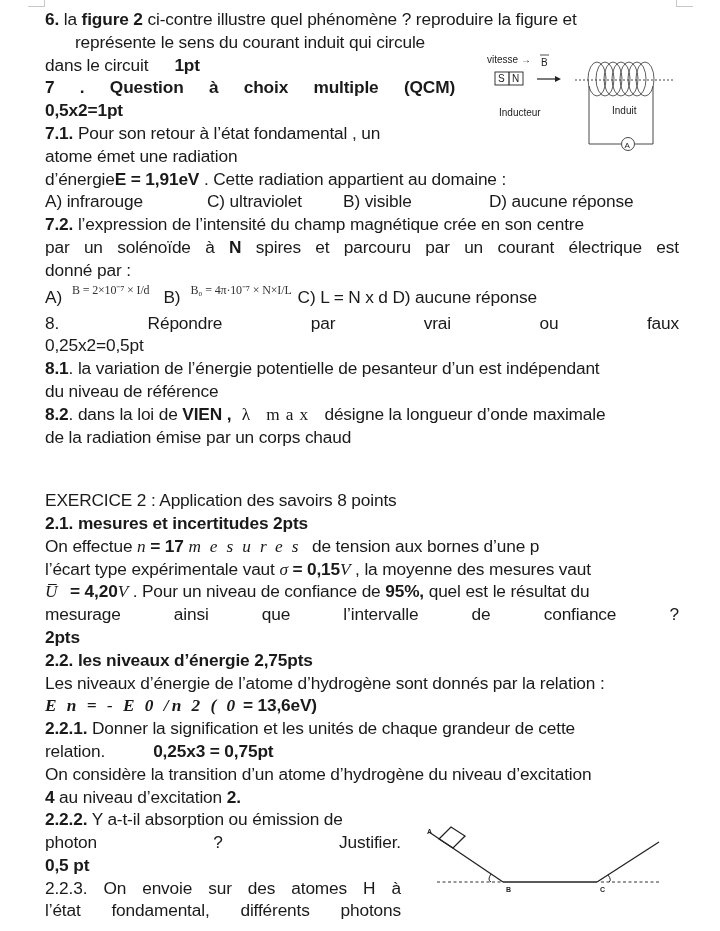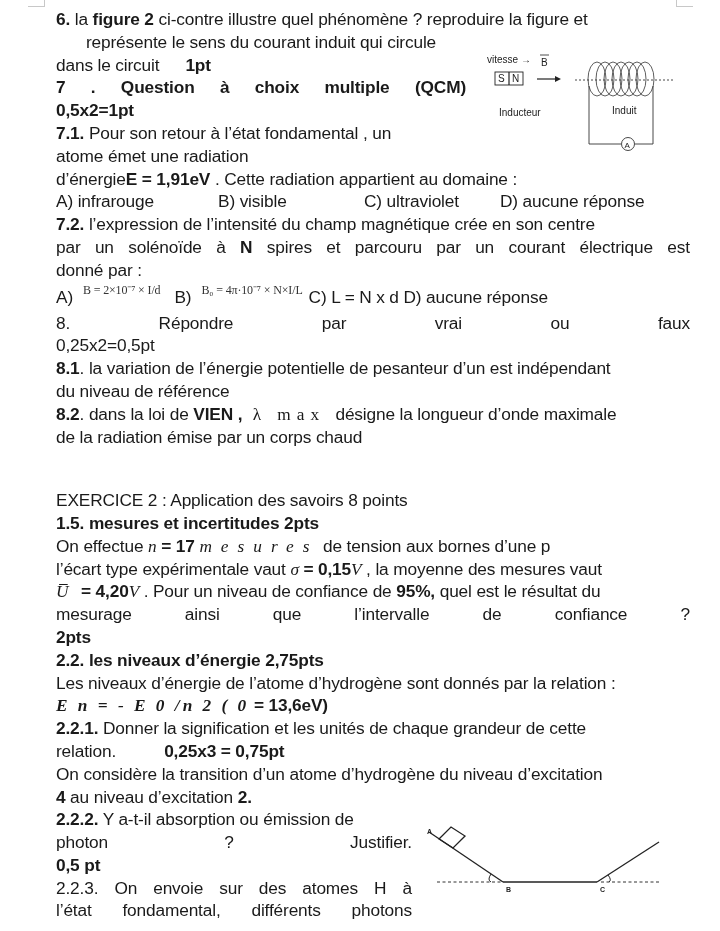--- a/index.html
+++ b/index.html
@@ -2,21 +2,21 @@
 <html><head>
 <meta charset="utf-8">
 <style>
   html, body { margin:0; padding:0; background:#ffffff; }
   body { width:720px; height:931px; position:relative; overflow:hidden;
          font-family:"Liberation Sans", sans-serif; color:#1a1a1a; }
   .page-corner-l { position:absolute; left:28px; top:0; width:16px; height:6px;
          border-right:1px solid #c8c8c8; border-bottom:1px solid #c8c8c8; }
   .page-corner-r { position:absolute; left:676px; top:0; width:16px; height:6px;
          border-left:1px solid #c8c8c8; border-bottom:1px solid #c8c8c8; }
-  .doc { position:absolute; left:56px; top:8px; width:634px; font-size:17.3px; line-height:22.8px;
+  .doc { position:absolute; left:45px; top:8px; width:634px; font-size:17.3px; line-height:22.8px;
          letter-spacing:-0.15px; }
   .ln { white-space:nowrap; height:22.8px; }
   .b { font-weight:bold; }
   .j { display:flex; justify-content:space-between; white-space:nowrap; height:22.8px; }
   .serif-i { font-family:"Liberation Serif", serif; font-style:italic; }
   .serif { font-family:"Liberation Serif", serif;margin-top:48px; }
   .sp { letter-spacing:9px; }
   .gap { height:22.8px; }
   .narrow { width:410px; }
   .opts { display:flex; white-space:nowrap; height:22.8px; }
@@ -56,22 +56,22 @@
 
   <div class="ln">
     <span class="b">7.1.</span><span> Pour son retour à l’état fondamental , un</span>
   </div>
   <div class="ln">atome émet une radiation</div>
   <div class="ln">
     <span>d’énergie</span><span class="b">E = 1,91eV</span><span> . Cette radiation appartient au domaine :</span>
   </div>
   <div class="opts">
     <span style="width:162px">A) infrarouge</span>
+    <span style="width:136px">C) ultraviolet</span>
     <span style="width:146px">B) visible</span>
-    <span style="width:136px">C) ultraviolet</span>
     <span>D) aucune réponse</span>
   </div>
 
   <div class="ln">
     <span class="b">7.2.</span><span> l’expression de l’intensité du champ magnétique crée en son centre</span>
   </div>
   <div class="j">
     <span>par</span>
     <span>un</span>
     <span>solénoïde</span>
@@ -106,21 +106,21 @@
   <div class="ln">du niveau de référence</div>
   <div class="ln">
     <span class="b">8.2</span><span>. dans la loi de </span><span class="b">VIEN ,</span><span class="serif" style="letter-spacing:6px"> λ max </span><span> désigne la longueur d’onde maximale</span>
   </div>
   <div class="ln">de la radiation émise par un corps chaud</div>
 
   <div class="gap"></div>
   <div class="gap" style="height:18px"></div>
 
   <div class="ln">EXERCICE 2 : Application des savoirs 8 points</div>
-  <div class="ln b">1.5. mesures et incertitudes 2pts</div>
+  <div class="ln b">2.1. mesures et incertitudes 2pts</div>
   <div class="ln" style="overflow:visible">
     <span>On effectue </span><span class="serif-i">n</span><span class="b"> = 17 </span><span class="serif-i sp">mesures</span><span>  de tension aux bornes d’une p</span>
   </div>
   <div class="ln">
     <span>l’écart type expérimentale vaut </span><span class="serif-i">σ</span><span class="b"> = 0,15</span><span class="serif-i">V</span><span> , la moyenne des mesures vaut</span>
   </div>
   <div class="ln">
     <span class="serif-i">U̅</span><span class="b" style="margin-left:8px">  = 4,20</span><span class="serif-i">V</span><span> . Pour un niveau de confiance de </span><span class="b">95%,</span><span> quel est le résultat du</span>
   </div>
   <div class="j">

